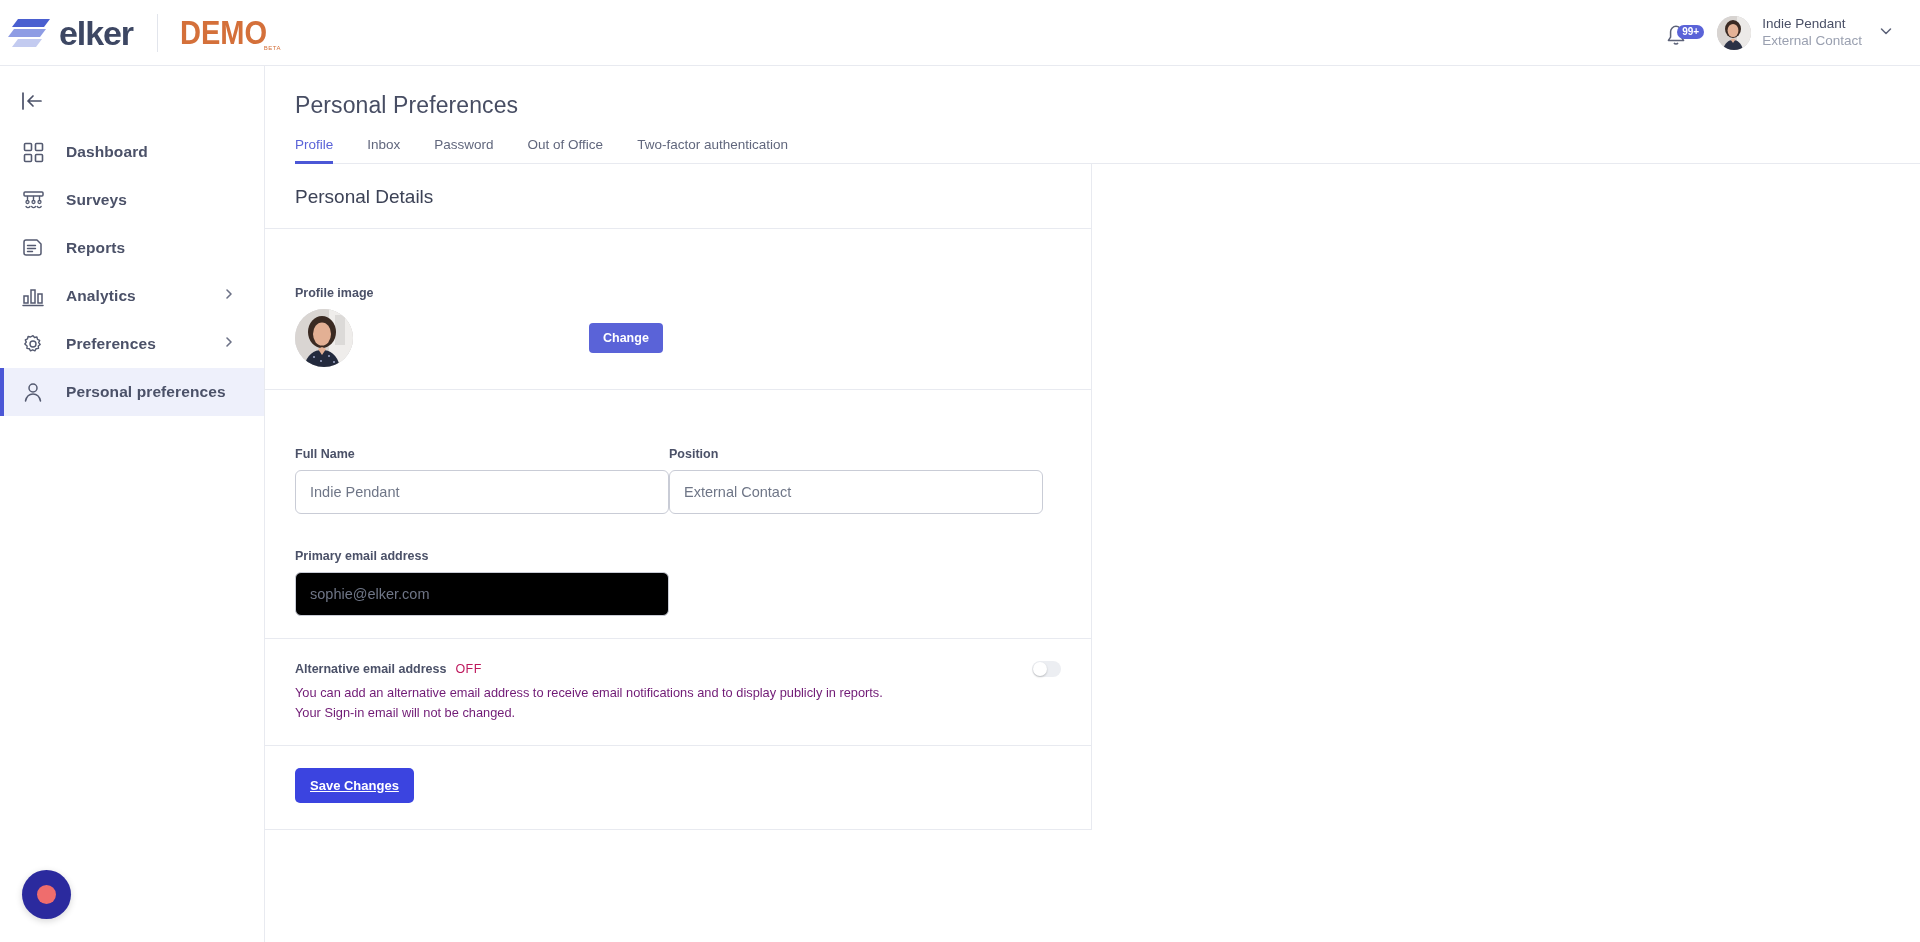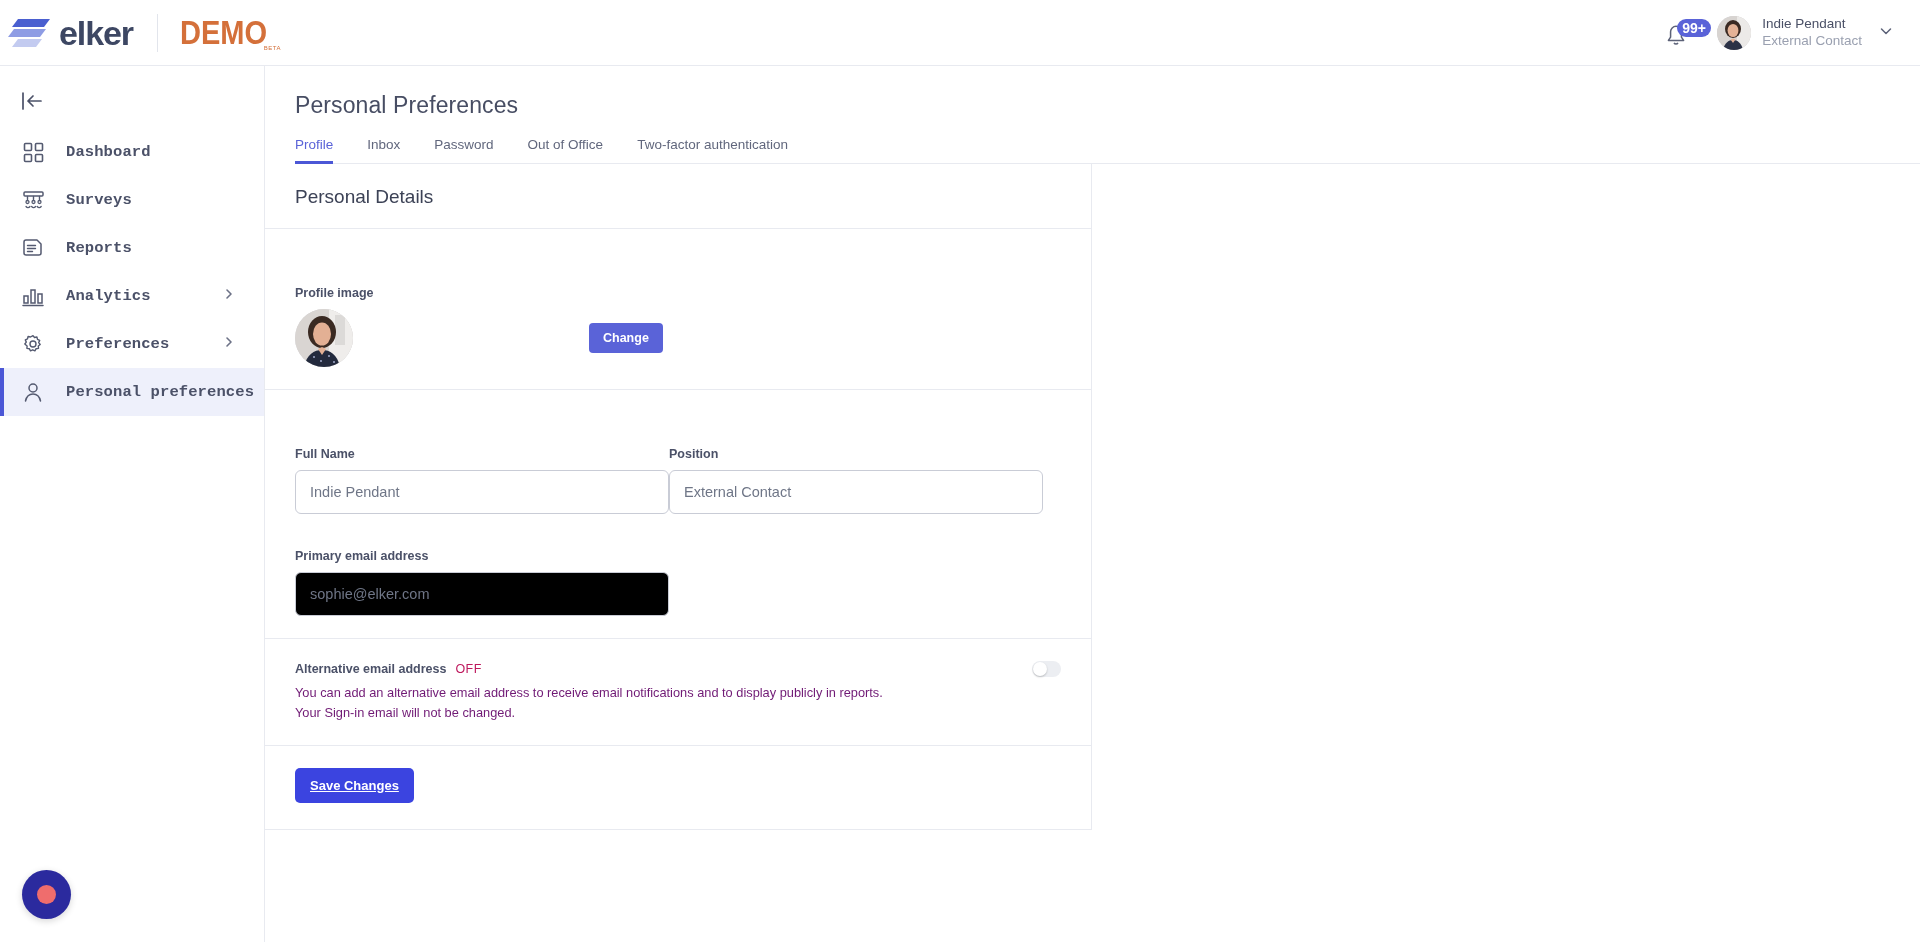--- a/index.html
+++ b/index.html
@@ -38,23 +38,23 @@
     position: absolute; right: -2px; bottom: -2px;
     font-size: 6px; color: #d4703a; letter-spacing: .5px;
   }
 
   .topbar-right {
     margin-left: auto; display: flex; align-items: center;
     padding-right: 26px; gap: 0;
   }
   .bell-wrap { position: relative; width: 44px; height: 40px; margin-right: 12px; }
   .badge {
-    position: absolute; top: 6px; left: 16px;
+    position: absolute; top: 12px; left: 16px;
     background: #5a63d8; color: #fff;
-    font-size: 14px; font-weight: bold;
+    font-size: 10px; font-weight: bold;
     border-radius: 9px; padding: 2px 5px 2px 5px;
     line-height: 1; z-index: 2;
   }
   .avatar {
     width: 34px; height: 34px; border-radius: 50%;
     overflow: hidden; margin-right: 11px; flex: none;
     background: #cfcfd4;
   }
   .user-text { line-height: 1.25; }
   .user-name { font-size: 13.5px; color: #4a5066; }
@@ -76,21 +76,21 @@
   .nav-item {
     height: 48px; display: flex; align-items: center;
     padding-left: 20px; position: relative;
     cursor: pointer;
   }
   .nav-item .ico {
     width: 26px; height: 26px; margin-right: 20px;
     display: flex; align-items: center; justify-content: center;
     color: #545a70; flex: none;
   }
-  .nav-label { font-size: 15.5px; font-weight: bold; color: #4b5168; letter-spacing: .1px; font-family: Liberation Mono, monospace; }
+  .nav-label { font-size: 15.5px; font-weight: bold; color: #4b5168; letter-spacing: .1px; }
   .nav-chev { margin-left: auto; margin-right: 28px; color: #6c7186; }
   .nav-item.active { background: #eef0fb; }
   .nav-item.active::before {
     content: ""; position: absolute; left: 0; top: 0;
     width: 4px; height: 100%; background: #4b57d6;
   }
 
   
   .main {
     position: absolute; top: 66px; left: 265px;

